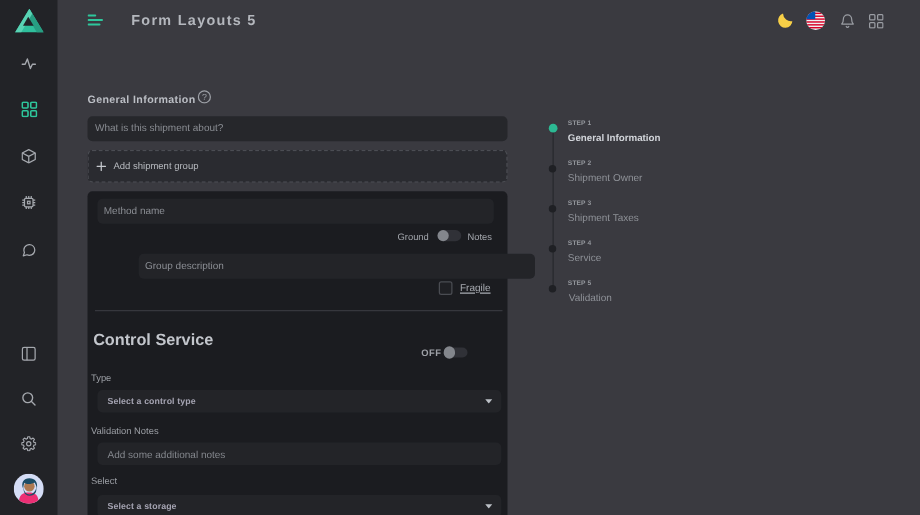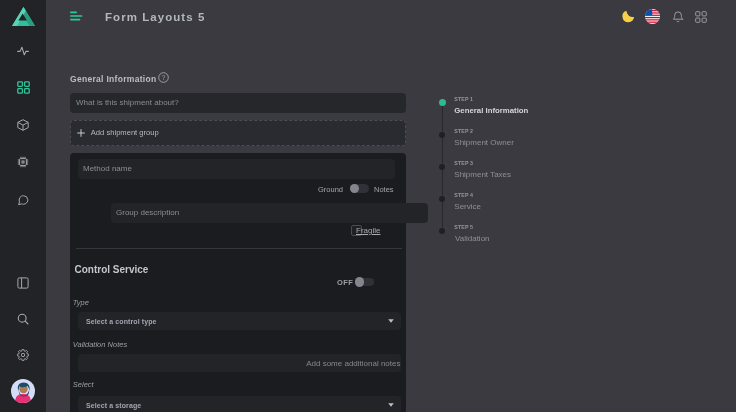--- a/index.html
+++ b/index.html
@@ -2,21 +2,21 @@
 <html><head>
 <meta charset="utf-8">
 <style>
   * { margin:0; padding:0; box-sizing:border-box; }
   html,body { width:736px; height:412px; overflow:hidden; }
   body { background:#3a3a40; font-family:"Liberation Sans",sans-serif; position:relative; }
   .abs { position:absolute; }
   .input { background:#26272b; border-radius:4px; display:flex; align-items:center; }
   .cinput { background:#232428; border-radius:4px; display:flex; align-items:center; }
   .ph { color:#898c92; font-size:8px; }
-  .lbl { color:#9b9ea4; font-size:7.5px;font-style:italic; }
+  .lbl { color:#9b9ea4; font-size:7.5px; }
   .toggle { width:19px; height:8.5px; background:#303137; border-radius:4.5px; }
   .toggle .knob { position:absolute; left:-0.2px; top:-0.6px; width:9.6px; height:9.6px; border-radius:50%; background:#83868c; }
 </style>
 </head>
 <body>
 
 <div class="abs" style="left:0;top:0;width:46px;height:412px;background:#222327;"></div>
 
 <svg class="abs" style="left:12px;top:7px" width="23" height="19" viewBox="0 0 23 19">
   <polygon points="11.5,0 23,19 0,19" fill="#2fbf9c"></polygon>
@@ -151,42 +151,42 @@
 <div class="toggle abs" style="left:350px;top:184.3px;">
     <div class="knob"></div>
   </div>
 <div class="abs" style="left:374px;top:184.5px;font-size:7.5px;color:#a2a5ab;">Notes</div>
 
 <div class="cinput abs" style="left:77.5px;top:203px;width:317px;height:19.5px;padding-left:5.5px;margin-left:33px;">
   <span class="ph" style="color:#8b8e94;">Group description</span>
 </div>
 
 <div class="abs" style="left:351.3px;top:224.8px;width:11px;height:11px;border:1.2px solid #4a4c52;border-radius:2px;background:#1f2024;"></div>
-<div class="abs" style="left:356px;top:226px;font-size:8px;color:#a8abb1;text-decoration:underline;">Fragile</div>
+<div class="abs" style="left:368px;top:226px;font-size:8px;color:#a8abb1;text-decoration:underline;">Fragile</div>
 
 <div class="abs" style="left:75.7px;top:247.5px;width:326.5px;height:1px;background:#36373d;"></div>
 
-<div class="abs" style="left:74.5px;top:263.5px;font-size:10px;font-weight:bold;letter-spacing:0px;color:#c3c6cc;">Control Service</div>
+<div class="abs" style="left:74.5px;top:263.5px;font-size:13px;font-weight:bold;letter-spacing:0px;color:#c3c6cc;">Control Service</div>
 
 <div class="abs" style="left:337px;top:278px;font-size:7.5px;font-weight:bold;color:#9da0a6;letter-spacing:0.4px;">OFF</div>
 <div class="toggle abs" style="left:355px;top:277.5px;">
     <div class="knob"></div>
   </div>
 <div class="abs" style="left:378.5px;top:278px;font-size:7.5px;font-weight:bold;color:#9da0a6;letter-spacing:0.4px;margin-top:41px;">ON</div>
 
 <div class="lbl abs" style="left:72.8px;top:298px;">Type</div>
 <div class="cinput abs" style="left:78px;top:312px;width:322.5px;height:18px;padding-left:8px;">
   <span style="color:#a5a4b2;font-size:7px;font-weight:600;letter-spacing:0.1px;">Select a control type</span>
 </div>
 <svg class="abs" style="left:387.6px;top:319.2px" width="6" height="4" viewBox="0 0 6 4">
     <path d="M0.2 0.3 H5.8 L3 3.7 Z" fill="#bcc0c6"></path>
   </svg>
 
 <div class="lbl abs" style="left:72.8px;top:339.5px;">Validation Notes</div>
-<div class="cinput abs" style="left:78px;top:354px;width:322.5px;height:18px;padding-left:8px;justify-content:flex-end;">
+<div class="cinput abs" style="left:78px;top:354px;width:322.5px;height:18px;padding-left:8px;">
   <span class="ph" style="color:#84878d;">Add some additional notes</span>
 </div>
 
 <div class="lbl abs" style="left:72.8px;top:380px;">Select</div>
 <div class="cinput abs" style="left:78px;top:396px;width:322.5px;height:18px;padding-left:8px;">
   <span style="color:#a5a4b2;font-size:7px;font-weight:600;letter-spacing:0.1px;">Select a storage</span>
 </div>
 <svg class="abs" style="left:387.6px;top:403.2px" width="6" height="4" viewBox="0 0 6 4">
     <path d="M0.2 0.3 H5.8 L3 3.7 Z" fill="#bcc0c6"></path>
   </svg>

